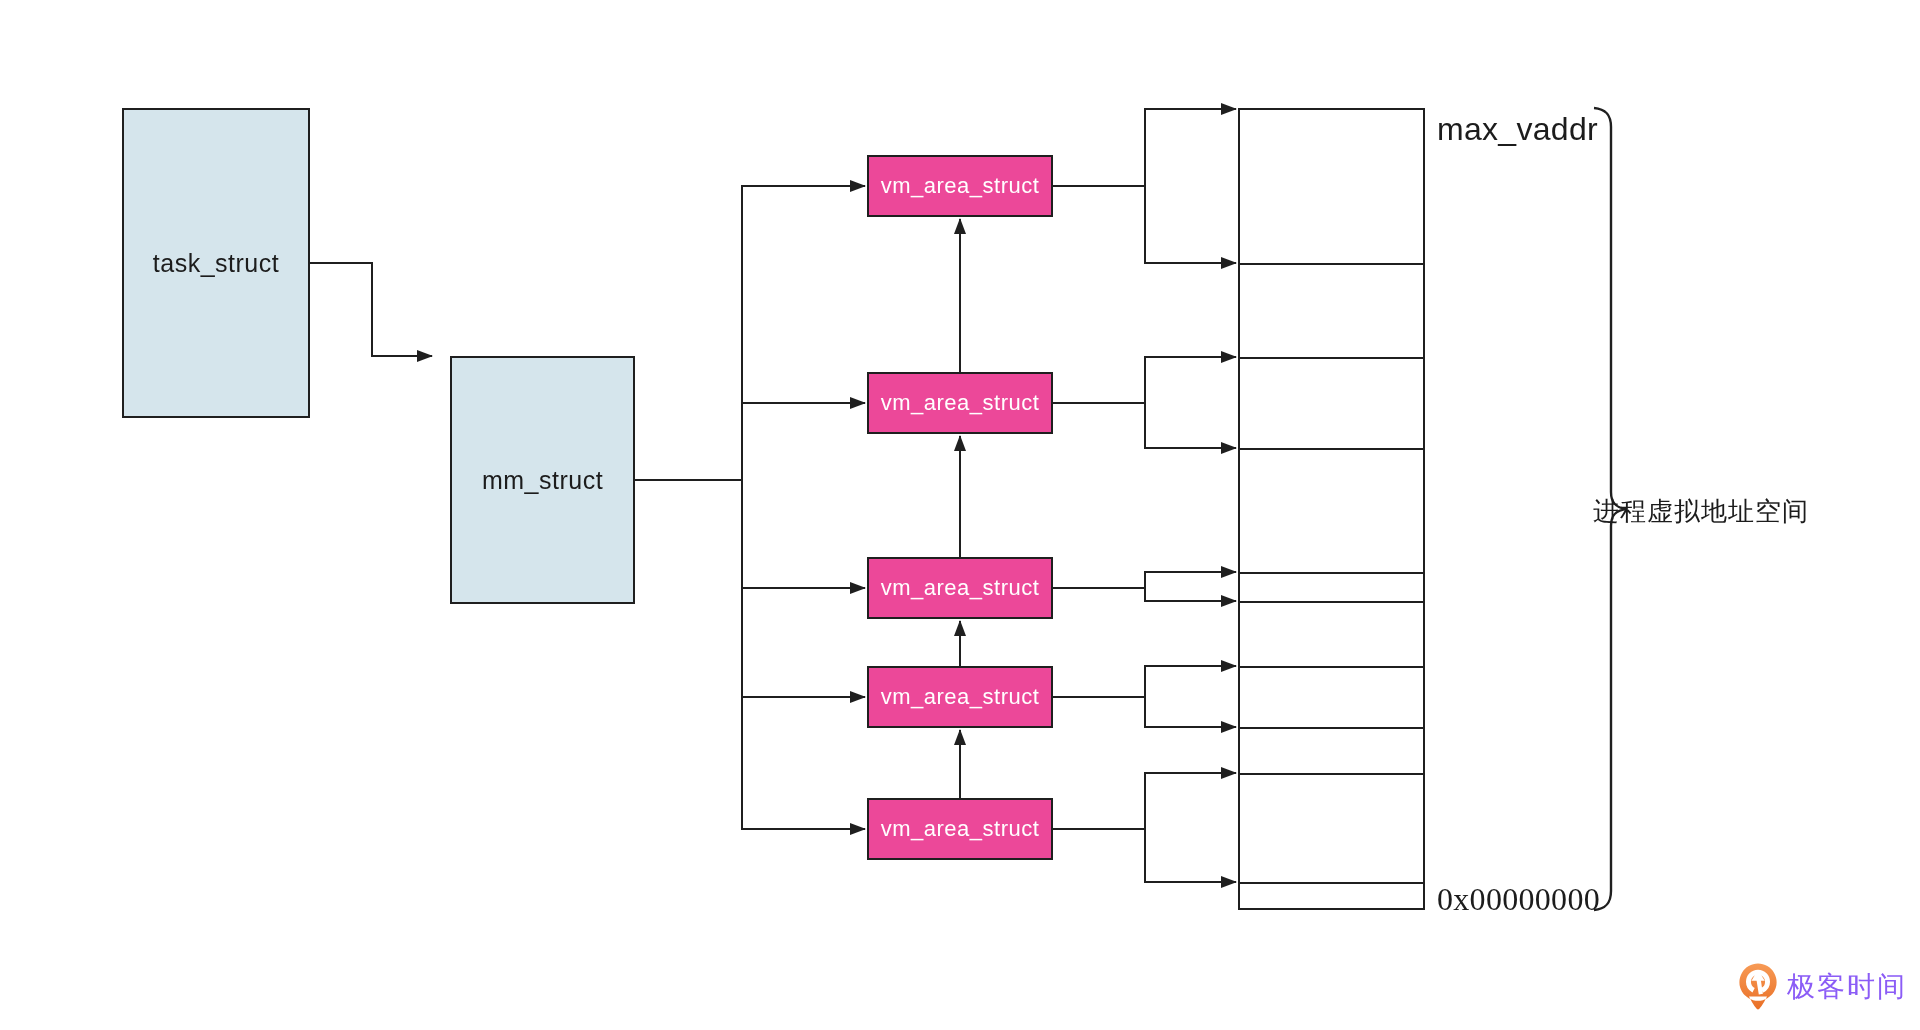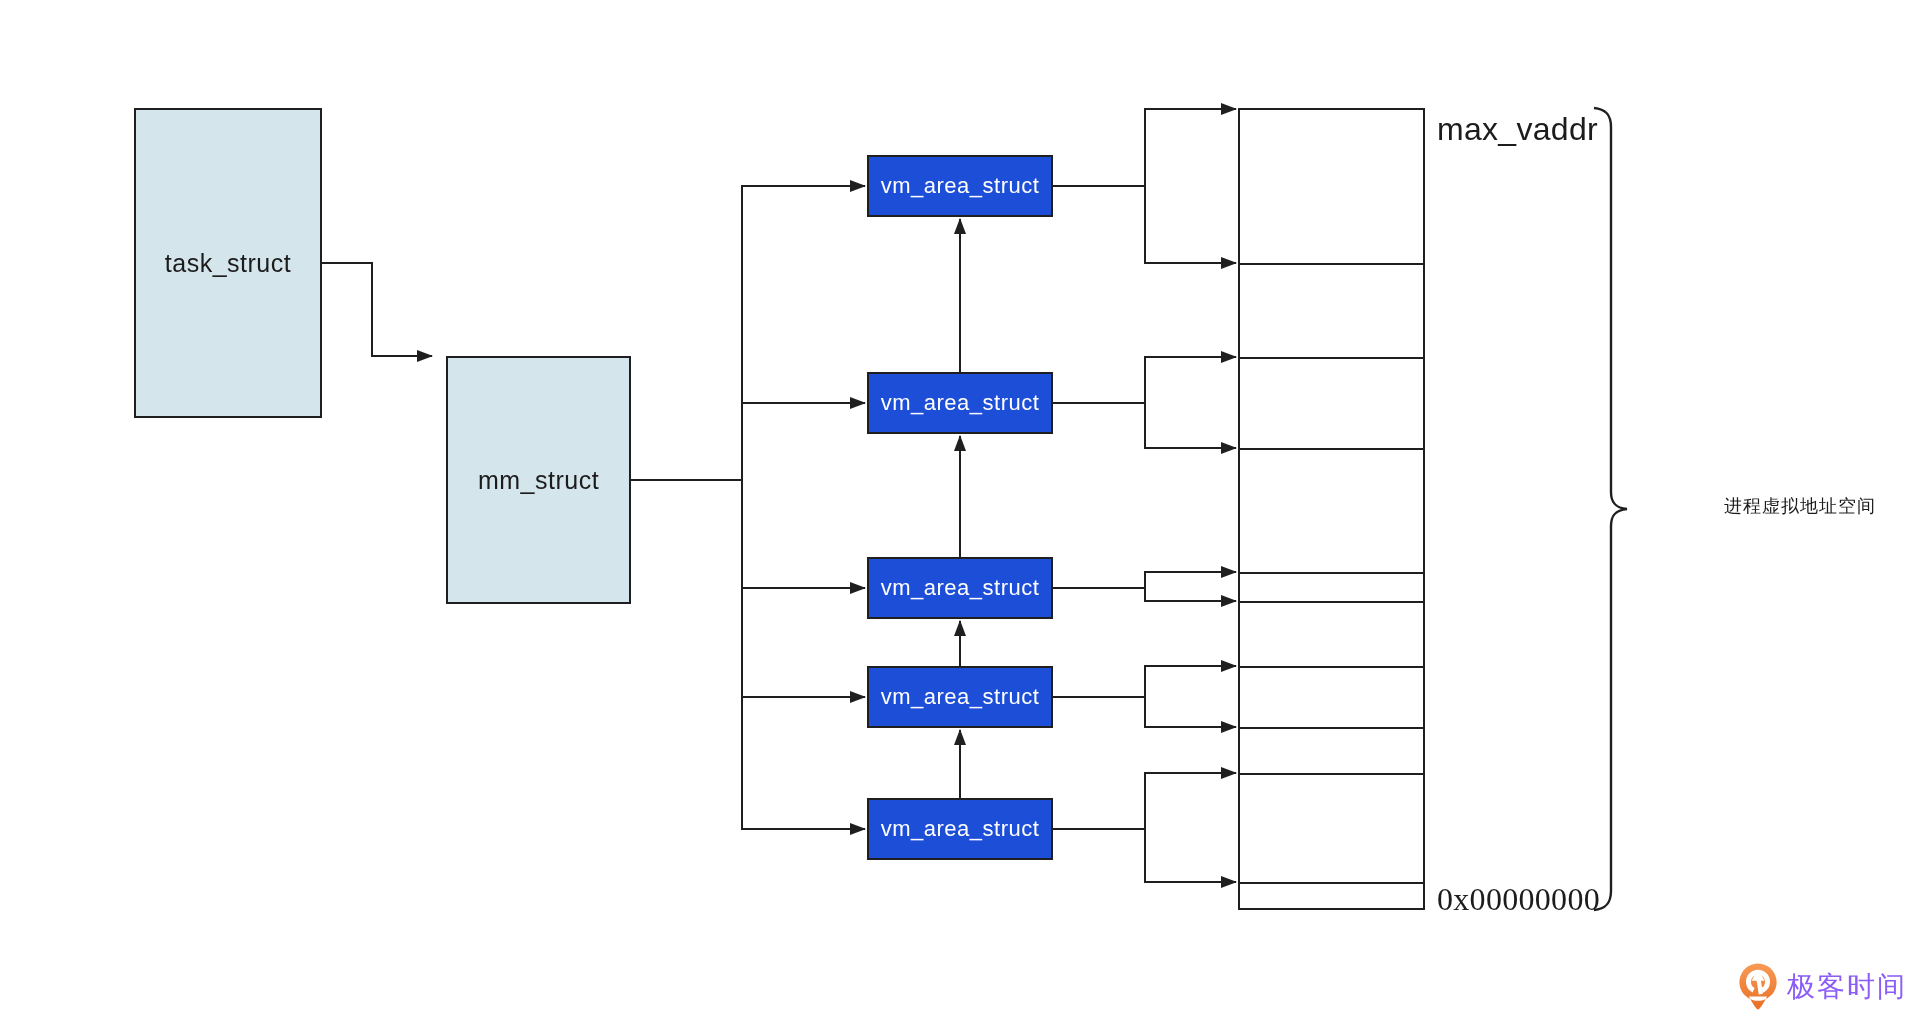--- a/index.html
+++ b/index.html
@@ -29,33 +29,32 @@
     border: 2px solid #1f1f1f;
     display: flex;
     align-items: center;
     justify-content: center;
     text-align: center;
   }
   .box.light {
     background: #d5e5ec;
     font-size: 25px;
     letter-spacing: 0.5px;
-    margin-left: 12px;
   }
   .box.vma {
-    background: #1d4ed8;
+    background: #ec4899;
     color: #ffffff;
     font-size: 22px;
     left: 867px;
     width: 186px;
     height: 62px;
     letter-spacing: 0.5px;
   }
   .task  { left: 122px; top: 108px; width: 188px; height: 310px; }
-  .mm    { left: 434px; top: 356px; width: 185px; height: 248px; }
+  .mm    { left: 450px; top: 356px; width: 185px; height: 248px; }
   .vma1  { top: 155px; }
   .vma2  { top: 372px; }
   .vma3  { top: 557px; }
   .vma4  { top: 666px; }
   .vma5  { top: 798px; }
   .memmap {
     position: absolute;
     box-sizing: border-box;
     left: 1238px;
     top: 108px;
@@ -74,23 +73,23 @@
   .addr {
     position: absolute;
     font-size: 32px;
     white-space: nowrap;
     letter-spacing: 0.3px;
   }
   .addr.top    { left: 1437px; top: 111px; }
   .addr.bottom { left: 1437px; top: 881px; font-family: Liberation Serif, serif; }
   .cn-label {
     position: absolute;
-    left: 1724px;
+    left: 1593px;
     top: 494px;
-    font-size: 18px;
+    font-size: 26px;
     letter-spacing: 1px;
     white-space: nowrap;
   }
   .logo {
     position: absolute;
     left: 1737px;
     top: 962px;
     display: flex;
     align-items: center;
   }

